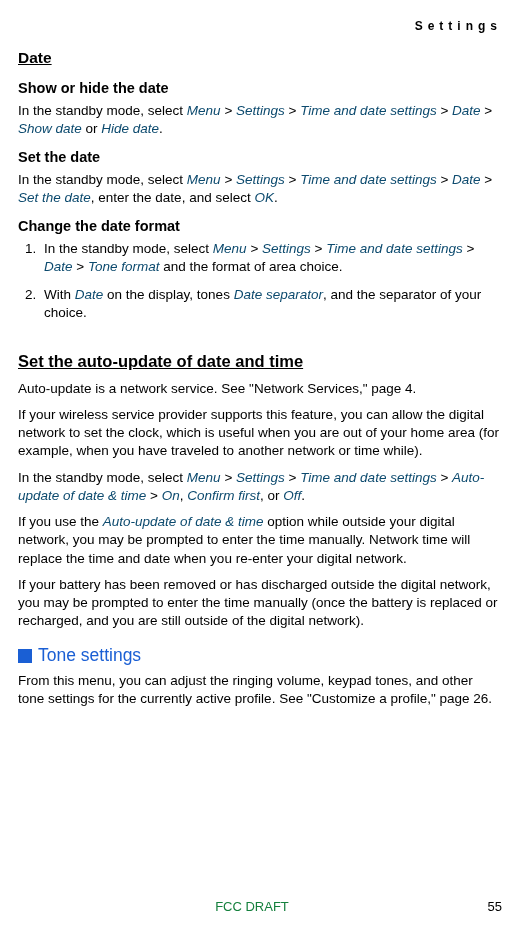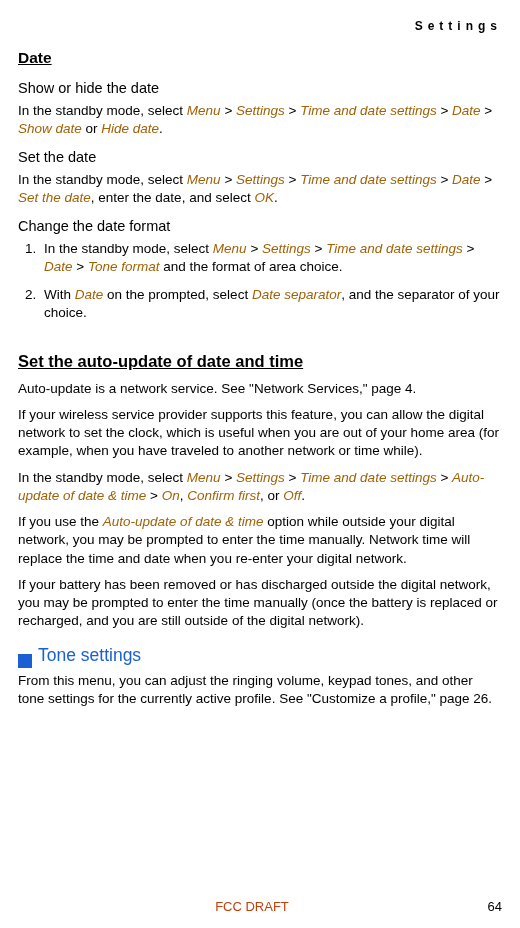--- a/index.html
+++ b/index.html
@@ -26,61 +26,61 @@
       font-size: 15.5px;
       text-decoration: underline;
       margin-bottom: 8px;
     }
     .section-title.major {
       font-size: 16.5px;
       margin-top: 27px;
       margin-bottom: 8px;
     }
     .subsection-title {
-      font-weight: normal;
+      font-weight: bold;
       font-size: 14.5px;
       margin-top: 10px;
       margin-bottom: 3px;
     }
     p {
       margin-bottom: 8px;
     }
-    .link { color: #a16207; font-style: italic; }
+    .link { color: #0c4a6e; font-style: italic; }
     ol {
       padding-left: 22px;
       margin-bottom: 6px;
     }
     ol li {
       margin-bottom: 10px;
       padding-left: 4px;
     }
     .tone-heading {
       display: flex;
-      align-items: flex-end;
+      align-items: center;
       gap: 6px;
       margin-top: 14px;
       margin-bottom: 4px;
     }
     .blue-square {
       width: 14px;
       height: 14px;
       background: #1a5fd4;
       display: inline-block;
     }
     .tone-title {
       color: #1a5fd4;
       font-size: 17.5px;
     }
     .footer {
       position: absolute;
       bottom: 12px;
       left: 0;
       right: 16px;
       text-align: center;
-      color: #c2410c;
+      color: #15803d;
       font-size: 13px;
     }
     .page-num {
       position: absolute;
       right: 18px;
       bottom: 12px;
       font-size: 13px;
       color: #000;
     }
   </style>
@@ -100,21 +100,21 @@
 <p>
   <span>In the standby mode, select </span><span class="link">Menu</span><span> &gt; </span><span class="link">Settings</span><span> &gt; </span><span class="link">Time and date settings</span><span> &gt; </span><span class="link">Date</span><span> &gt; </span><span class="link">Set the date</span><span>, enter the date, and select </span><span class="link">OK</span><span>.</span>
 </p>
 
 <div class="subsection-title">Change the date format</div>
 <ol>
   <li>
     <span>In the standby mode, select </span><span class="link">Menu</span><span> &gt; </span><span class="link">Settings</span><span> &gt; </span><span class="link">Time and date settings</span><span> &gt; </span><span class="link">Date</span><span> &gt; </span><span class="link">Tone format</span><span> and the format of area choice.</span>
   </li>
   <li>
-    <span>With </span><span class="link">Date</span><span> on the prompted, select </span><span class="link">Date separator</span><span>, and the separator of your choice.</span>
+    <span>With </span><span class="link">Date</span><span> on the display, tones </span><span class="link">Date separator</span><span>, and the separator of your choice.</span>
   </li>
 </ol>
 
 <div class="section-title major">Set the auto-update of date and time</div>
 <p>Auto-update is a network service.  See "Network Services," page 4.</p>
 <p>If your wireless service provider supports this feature, you can allow the digital network to set the clock, which is useful when you are out of your home area (for example, when you have traveled to another network or time while).</p>
 <p>
   <span>In the standby mode, select </span><span class="link">Menu</span><span> &gt; </span><span class="link">Settings</span><span> &gt; </span><span class="link">Time and date settings</span><span> &gt; </span><span class="link">Auto-update of date &amp; time</span><span> &gt; </span><span class="link">On</span>, <span class="link">Confirm first</span><span>, or </span><span class="link">Off</span><span>.</span>
 </p>
 <p>
@@ -122,13 +122,13 @@
 </p>
 <p>If your battery has been removed or has discharged outside the digital network, you may be prompted to enter the time manually (once the battery is replaced or recharged, and you are still outside of the digital network).</p>
 
 <div class="tone-heading">
   <span class="blue-square"></span>
   <span class="tone-title">Tone settings</span>
 </div>
 <p>From this menu, you can adjust the ringing volume, keypad tones, and other tone settings for the currently active profile.  See "Customize a profile," page 26.</p>
 
 <div class="footer">FCC DRAFT</div>
-<div class="page-num">64</div>
+<div class="page-num">55</div>
 
 </body></html>

